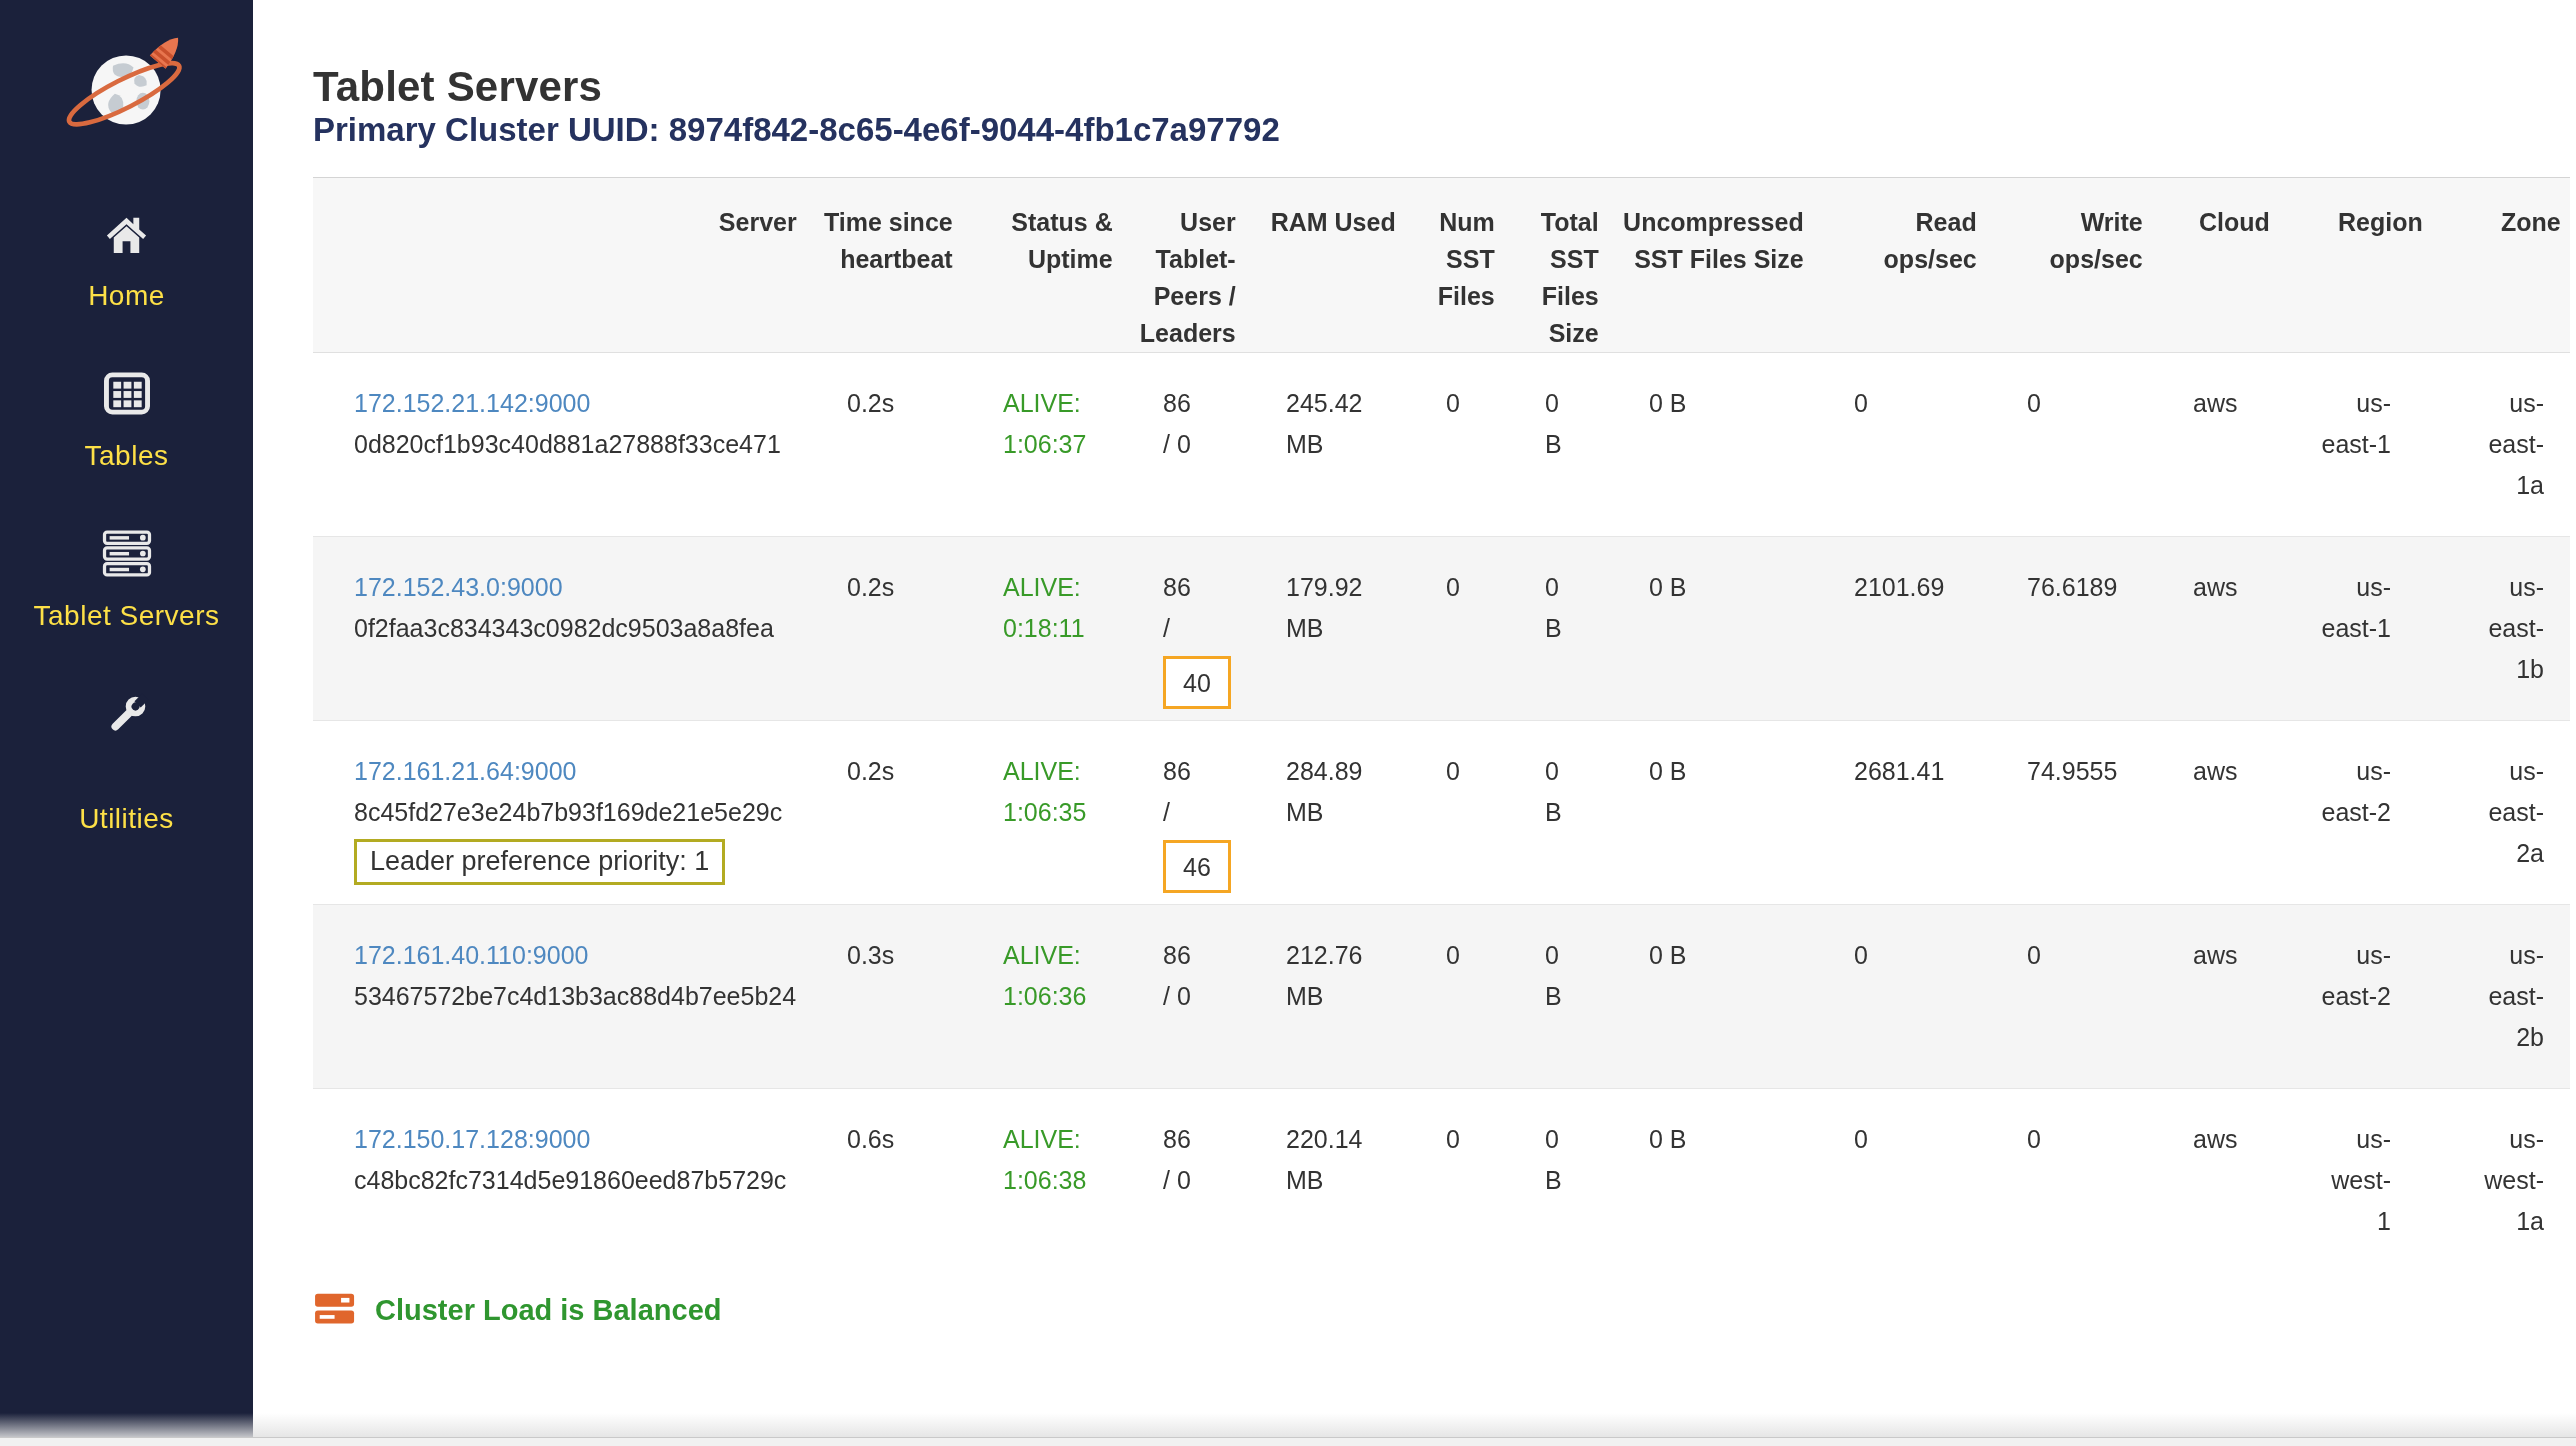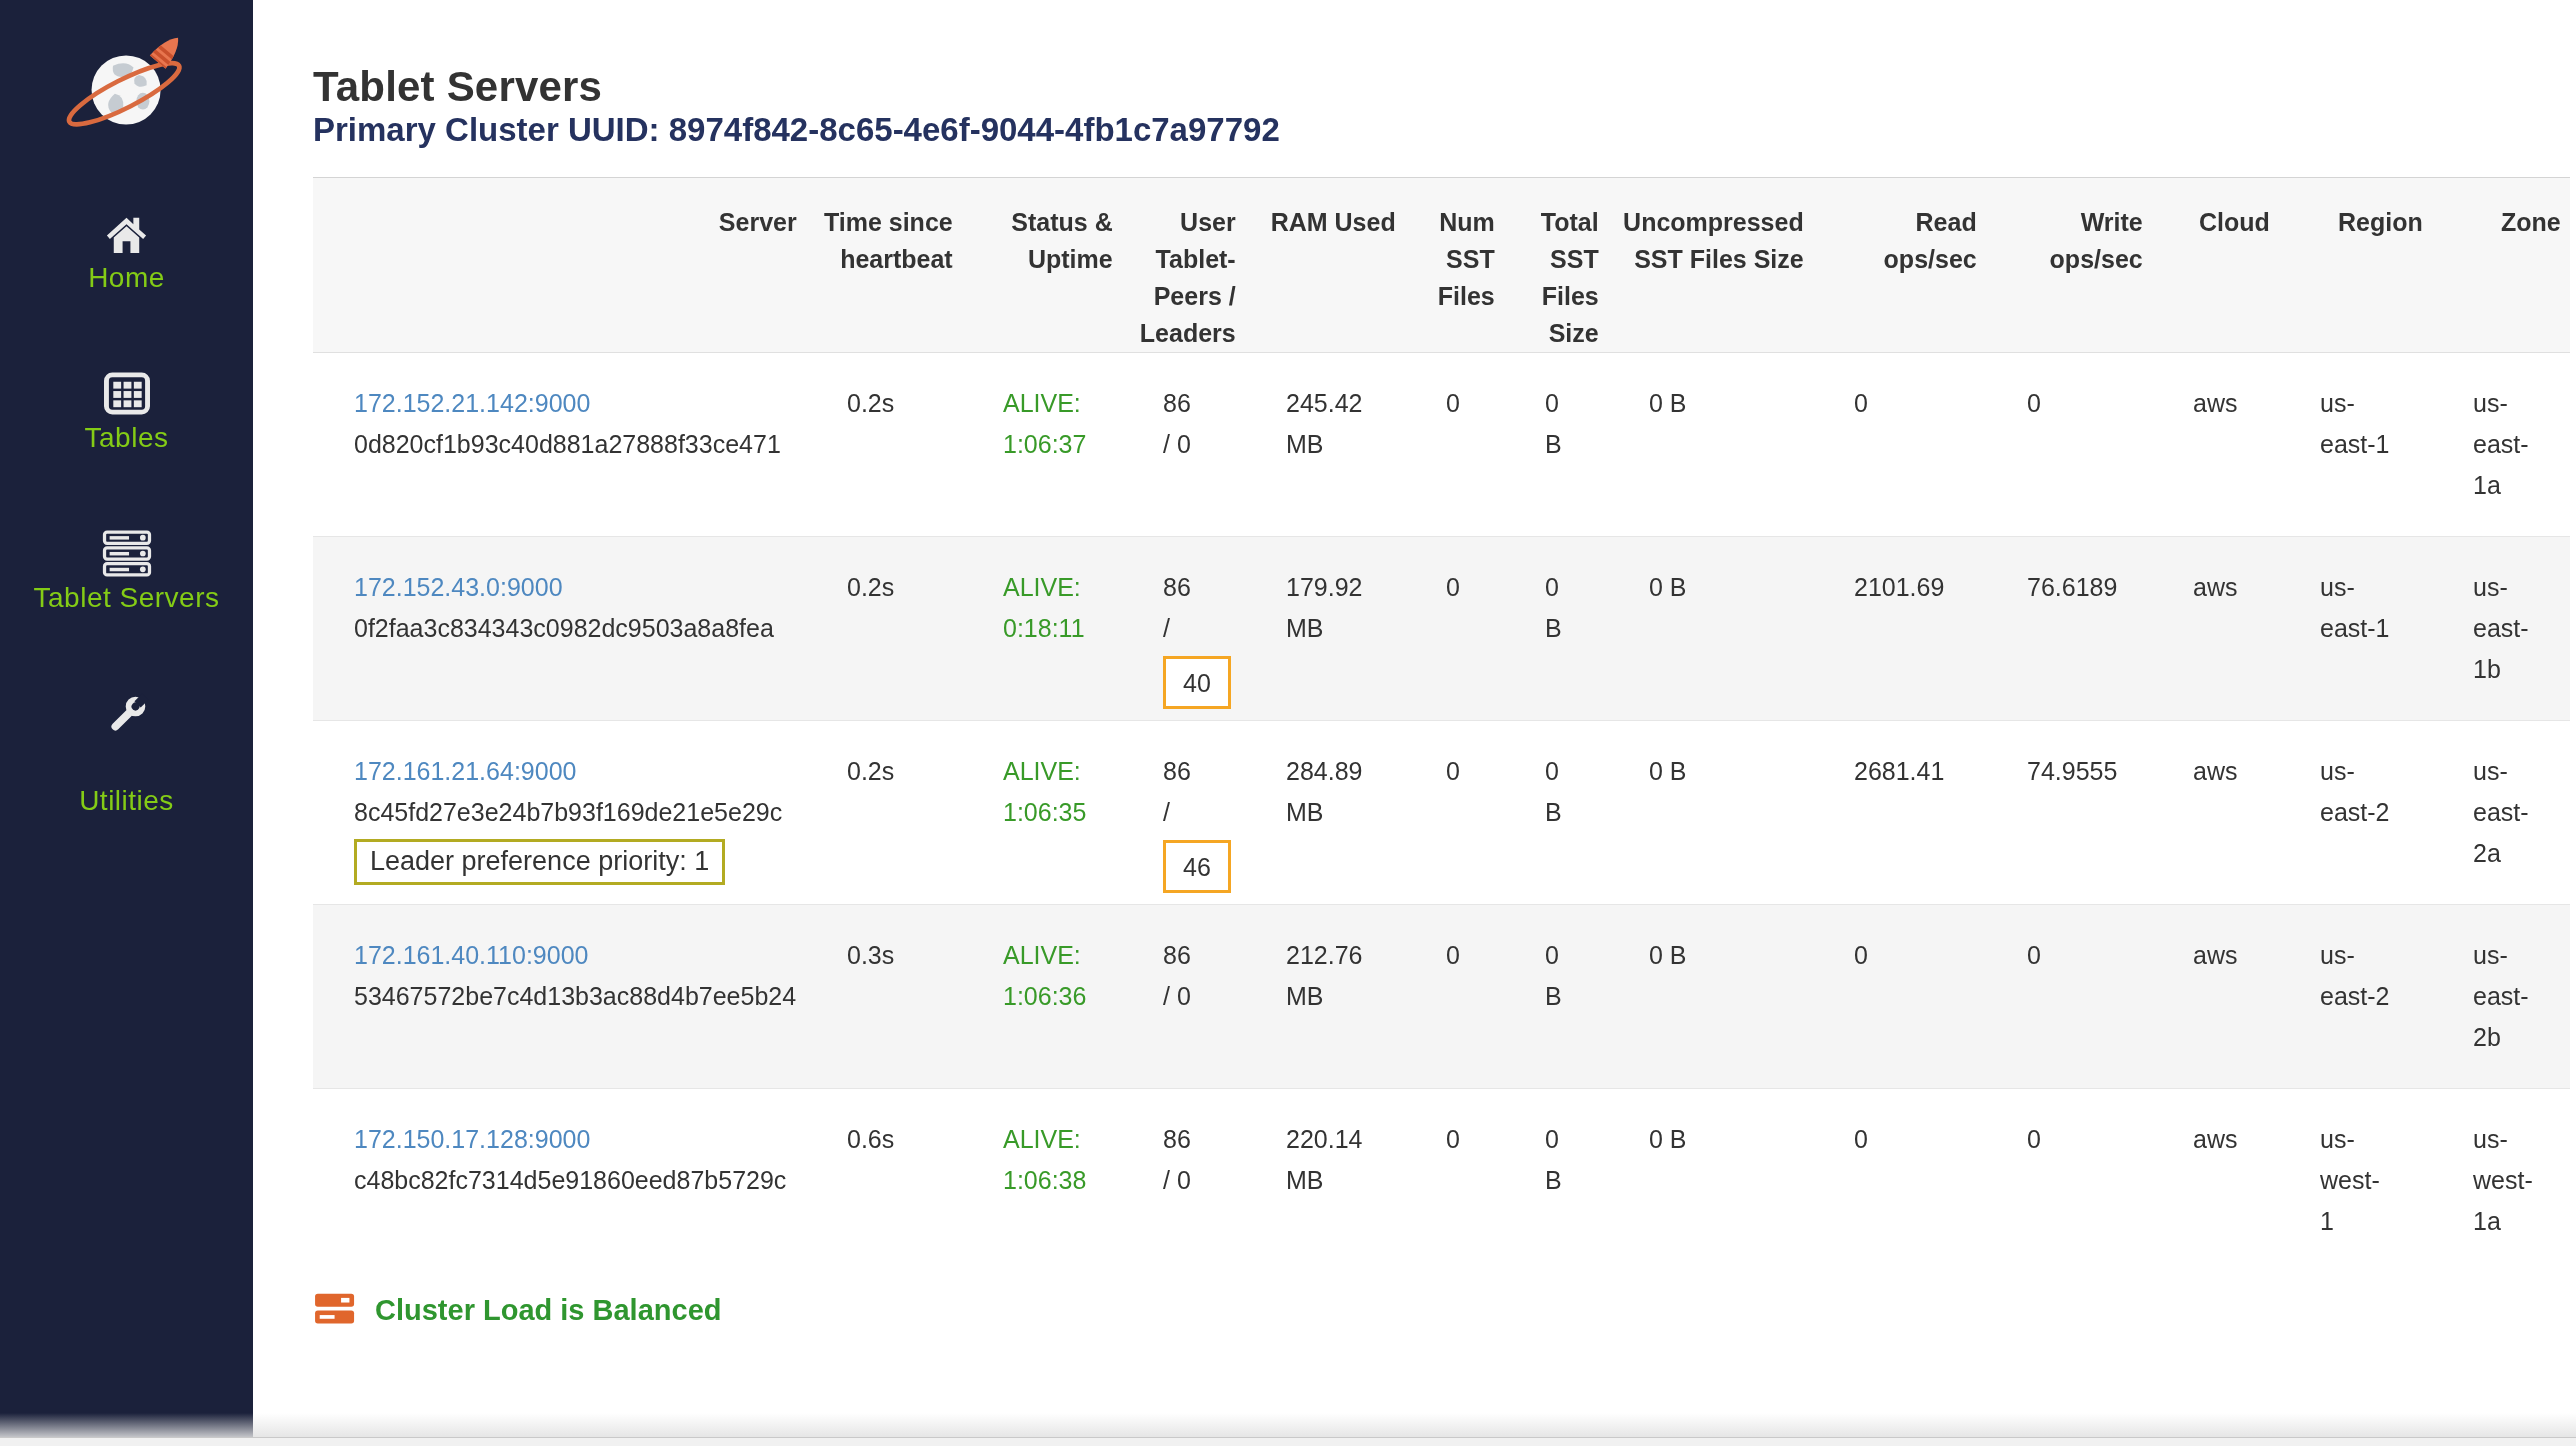--- a/index.html
+++ b/index.html
@@ -6,21 +6,21 @@
   html, body { width: 2576px; height: 1446px; overflow: hidden; background: #fff;
     font-family: "Liberation Sans", sans-serif; color: #333; }
 
   
   .sidebar { position: absolute; left: 0; top: 0; width: 253px; height: 1446px;
     background: #1b213b; z-index: 2; }
   .logo-wrap { position: absolute; top: 34px; left: 0; width: 253px; display: flex; justify-content: center; }
   .nav-item { position: absolute; left: 0; width: 253px; display: flex; flex-direction: column;
     align-items: center; cursor: pointer; }
   .nav-item .icn { height: 47px; display: flex; align-items: center; justify-content: center; }
-  .nav-item .lbl { margin-top: 5px; font-size: 28px; color: #84cc16; letter-spacing: 0.5px; }
+  .nav-item .lbl { margin-top: 23px; font-size: 28px; color: #fde047; letter-spacing: 0.5px; }
   #nav-home { top: 210px; } #nav-tables { top: 370px; } #nav-tservers { top: 530px; } #nav-utilities { top: 692px; gap: 41px; }
 
   
   .main { position: absolute; left: 253px; top: 0; width: 2323px; height: 1446px;
     background: #fff; padding: 63px 0 0 60px; z-index: 1; }
   h1.page-title { font-size: 42px; font-weight: bold; color: #333; letter-spacing: 0.2px; }
   h2.cluster-uuid { font-size: 33px; font-weight: bold; color: #25325f; }
 
   table.servers { margin-top: 28px; width: 2256px; border-collapse: collapse; table-layout: fixed; }
   thead tr { background: #f7f7f7; height: 173px; border-top: 1.9px solid #d4d4d4; border-bottom: 1.9px solid #e0e0e0; }
@@ -31,21 +31,21 @@
   tbody tr + tr { border-top: 1.9px solid #e6e6e6; }
   td { vertical-align: top; padding: 30px 9.3px 0 41px; font-size: 25px; line-height: 41px; color: #333; }
   td.c-server { padding-left: 41px; }
   a.server-link { color: #4e88c0; text-decoration: none; cursor: pointer; }
   .uuid { color: #333; }
   .leader-pref { display: inline-block; margin-top: 5.6px; background: #fff;
     border: 3.7px solid #b3ab22; padding: 1.9px 13px; font-size: 27px; line-height: 37px; }
   .status-txt { display: inline-block; width: 123px; color: #389a28; }
   .w-ram { display: inline-block; width: 93px; }
   .w-total { display: inline-block; width: 30px; }
-  .w-rz { display: inline-block; width: 71px; }
+  .w-rz { display: inline-block; width: 71px; text-align: right; }
   .leader-box { display: inline-block; margin-top: 7.4px; background: #fff; border: 3.7px solid #f5a623;
     padding: 9.3px 17px; line-height: 28px; }
 
   .footnote { margin-top: 48px; font-size: 25px; color: #222; }
   .cluster-status { margin-top: 17px; display: flex; align-items: center; gap: 17px; }
   .cluster-status .txt { font-size: 29px; font-weight: bold; color: #2f962f; }
 
   
   .bottom-fade { position: absolute; left: 0; right: 0; bottom: 9.3px; height: 24px; z-index: 3;
     background: linear-gradient(to bottom, rgba(238,238,238,0), rgba(225,225,225,0.85)); pointer-events: none; }

